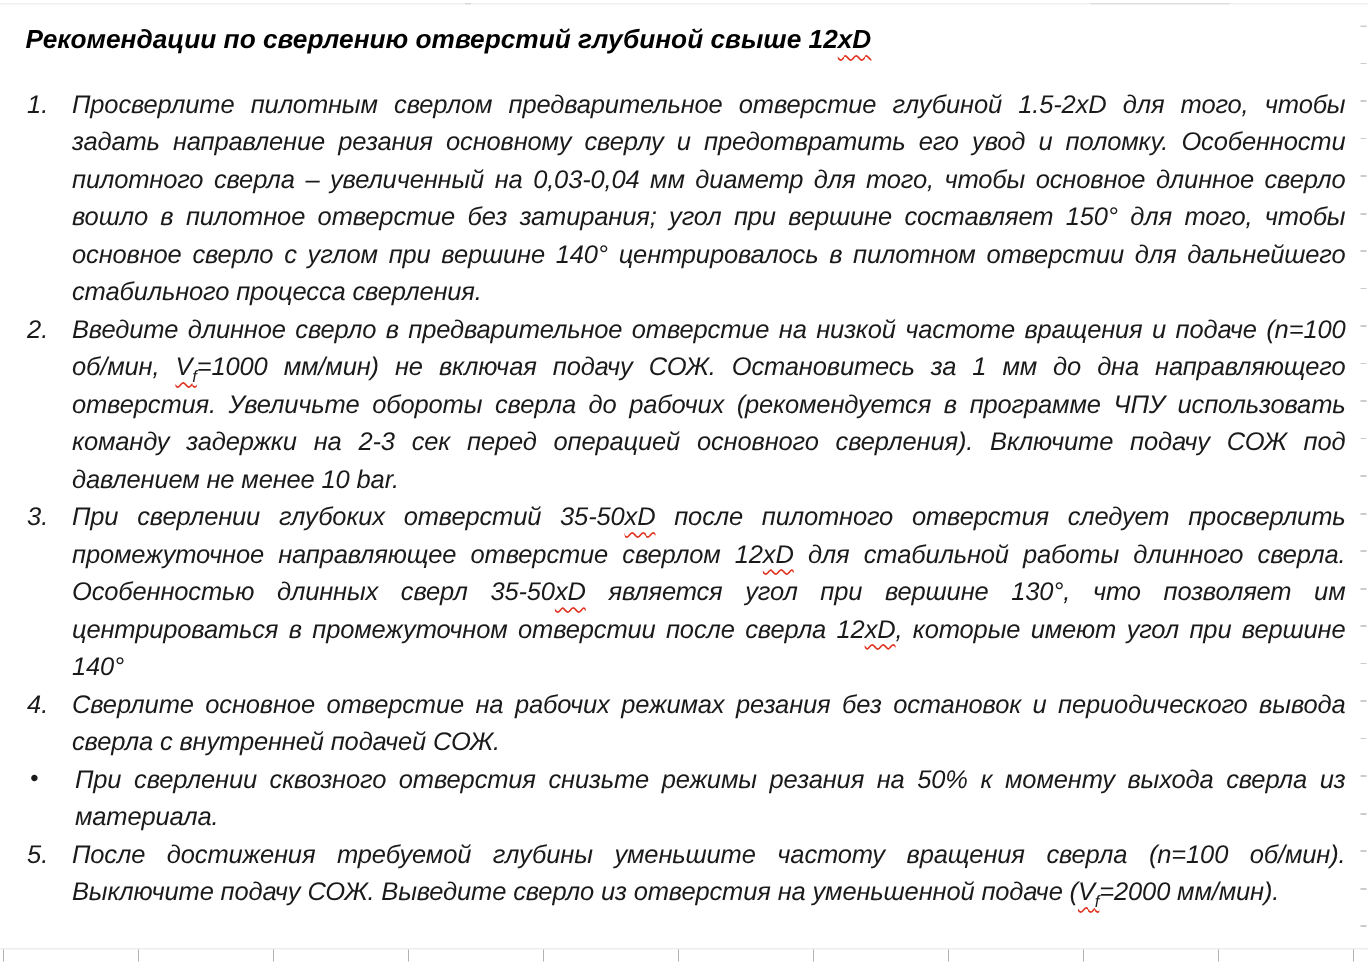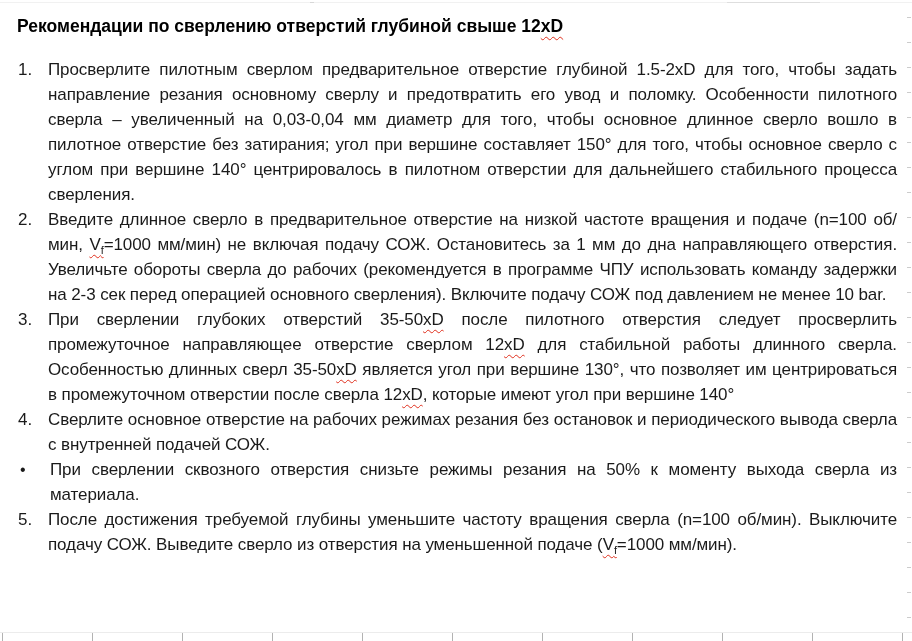--- a/index.html
+++ b/index.html
@@ -12,20 +12,21 @@
     background: #ffffff;
     overflow: hidden;
     position: relative;
     font-family: "Liberation Sans", sans-serif;
     color: var(--text, #1a1a1a);
   }
   .page {
     position: relative;
     width: 912px;
     height: 641px;
+    font-style: italic;
   }
   
   .edge-top {
     position: absolute;
     top: 2px; left: 0;
     width: 100%; height: 1px;
     background: linear-gradient(to right,
       #f1f1f1 0 310px, #d7d7d7 310px 314px,
       #f1f1f1 314px 727px, #dedede 727px 820px,
       #f1f1f1 820px 100%);
@@ -118,20 +119,20 @@
       <div class="item">
         <span class="marker">4.</span>
         <div class="para"><span>Сверлите основное отверстие на рабочих режимах резания без остановок и периодического вывода сверла с внутренней подачей СОЖ.</span></div>
       </div>
       <div class="item bullet">
         <span class="marker">•</span>
         <div class="para"><span>При сверлении сквозного отверстия снизьте режимы резания на 50% к моменту выхода сверла из материала.</span></div>
       </div>
       <div class="item">
         <span class="marker">5.</span>
-        <div class="para"><span>После достижения требуемой глубины уменьшите частоту вращения сверла (n=100 об/мин). Выключите подачу СОЖ. Выведите сверло из отверстия на уменьшенной подаче (</span><span class="sp">V<sub>f</sub></span><span>=1000 мм/мин).</span></div>
+        <div class="para"><span>После достижения требуемой глубины уменьшите частоту вращения сверла (n=100 об/мин). Выключите подачу СОЖ. Выведите сверло из отверстия на уменьшенной подаче (</span><span class="sp">V<sub>f</sub></span><span>=2000 мм/мин).</span></div>
       </div>
     </div>
 
   <div class="right-ticks"></div>
   <div class="bottom-line"></div>
   <div class="bottom-ticks"></div>
 </div>
 
 </body></html>

